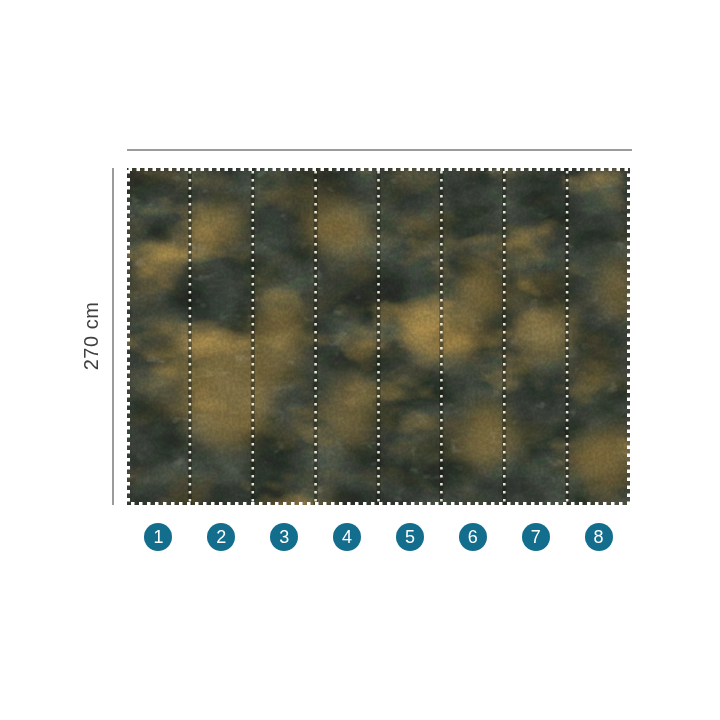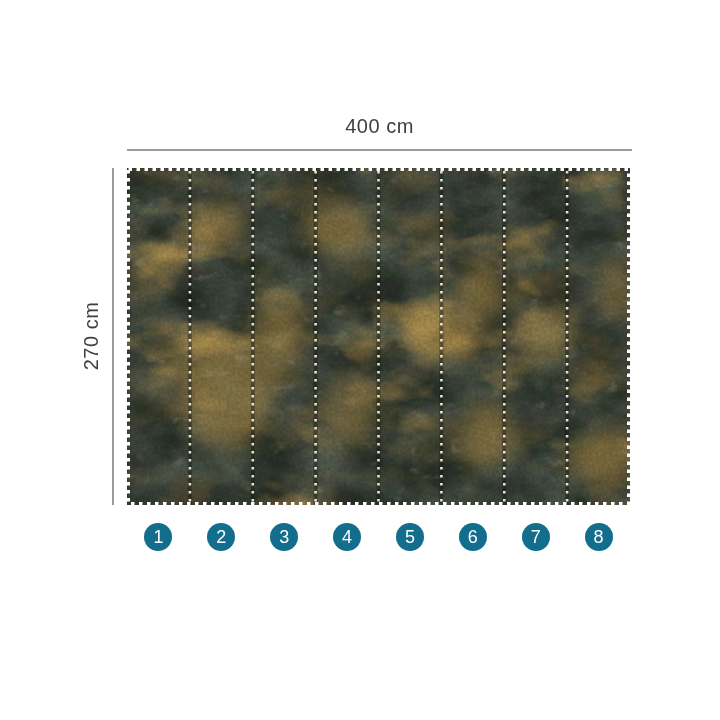--- a/index.html
+++ b/index.html
@@ -87,21 +87,20 @@
     font-weight: 400;
     line-height: 1;
     user-select: none;
   }
 </style>
 </head>
 <body>
 
 <div class="stage">
 
-  <div class="dim-label dim-label-top">400 cm</div>
   <div class="dim-line-top"></div>
 
   <div class="dim-label dim-label-left">270 cm</div>
   <div class="dim-line-left"></div>
 
   <div class="mural">
     <svg width="503" height="337" viewBox="0 0 503 337" preserveAspectRatio="none">
       <defs>
         <filter id="fDark" x="0%" y="0%" width="100%" height="100%">
           <feTurbulence type="fractalNoise" baseFrequency="0.018 0.028" numOctaves="5" seed="4" result="n"></feTurbulence>

